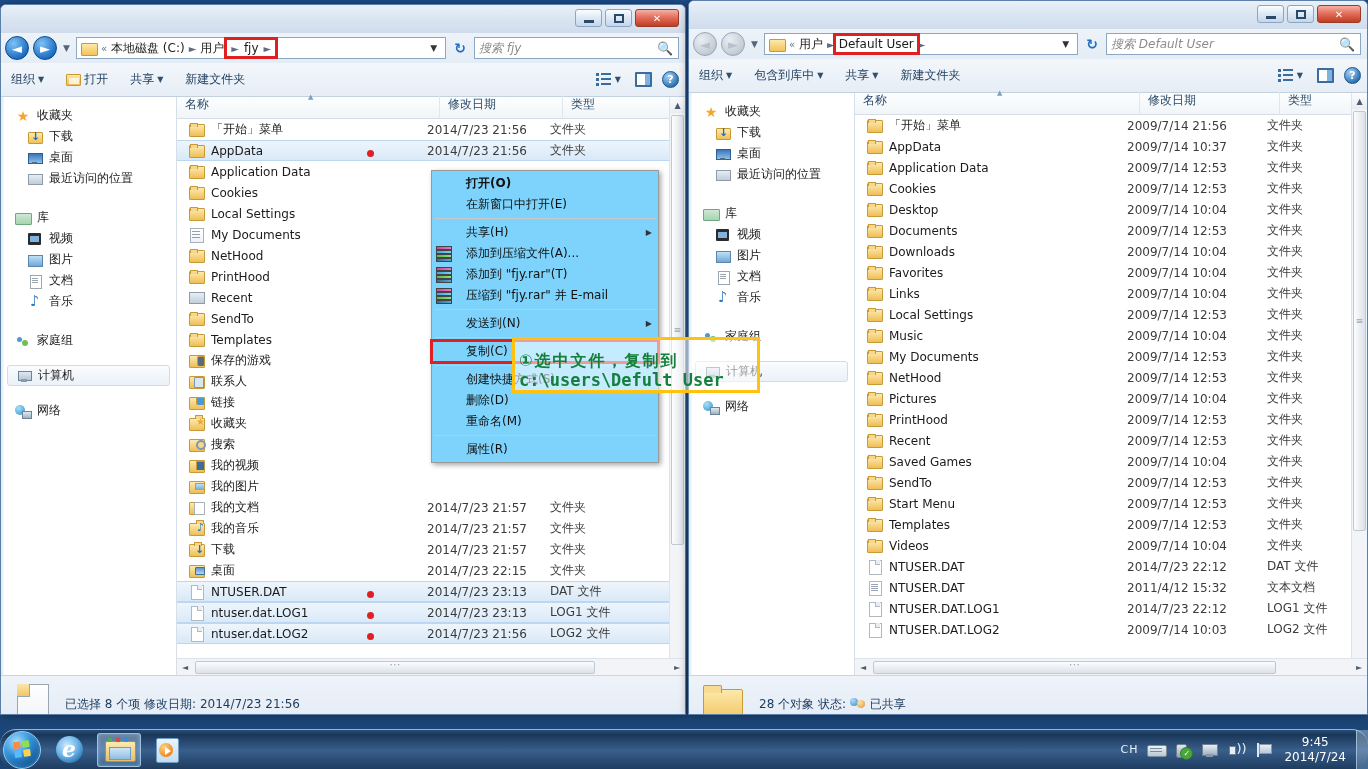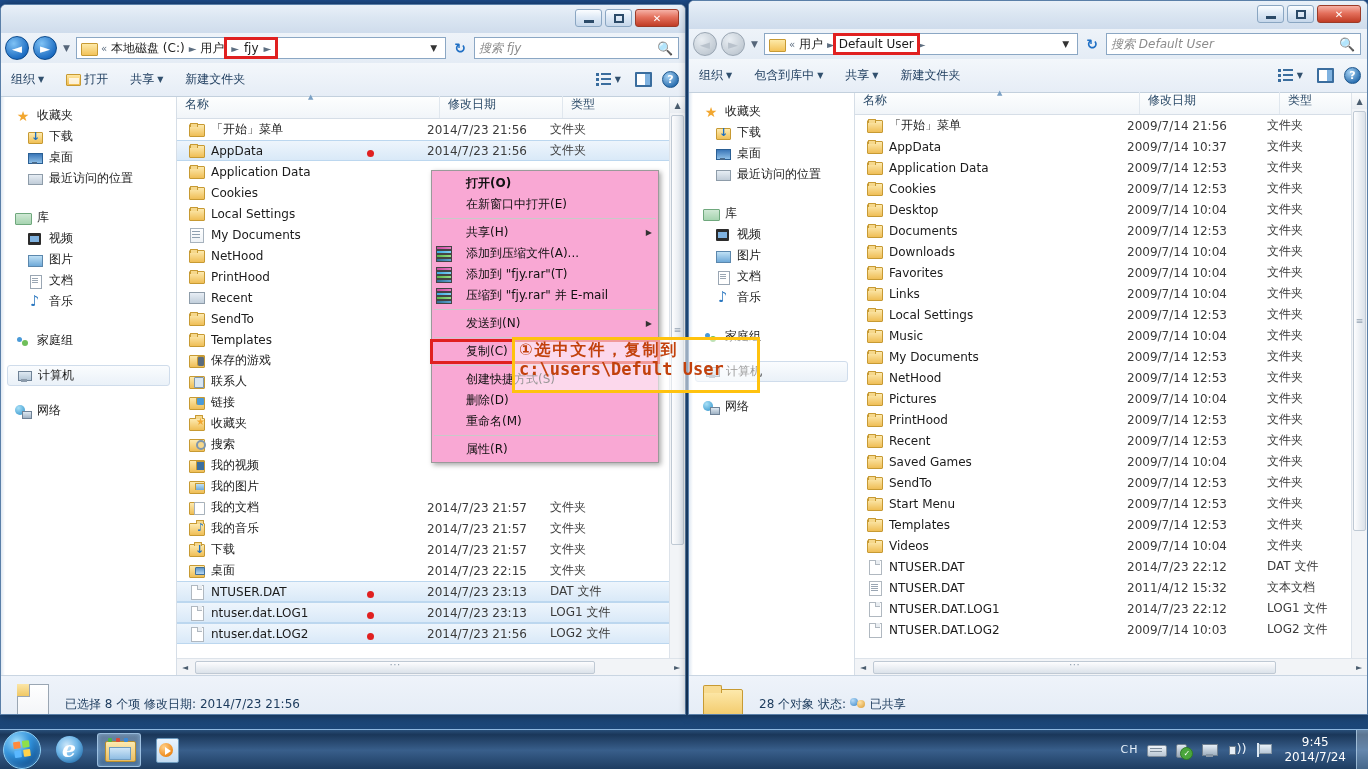--- a/index.html
+++ b/index.html
@@ -311,21 +311,21 @@
     background:#f8dc93;border:1px solid #c79a33;border-bottom:none;border-radius:2px 2px 0 0;}
   .share-ic { width:16px;height:14px;position:relative;display:inline-block;vertical-align:-2px;}
   .share-ic::before{content:'';position:absolute;left:0;top:2px;width:8px;height:8px;border-radius:50%;
     background:radial-gradient(circle at 35% 30%,#b8dcf7,#3a86c8);}
   .share-ic::after{content:'';position:absolute;left:7px;top:4px;width:8px;height:8px;border-radius:50%;
     background:radial-gradient(circle at 35% 30%,#ffe3a8,#d99b32);}
 
   
   .ctxmenu {
     position:absolute; z-index: 50;
-    background:#f9a8d4; border:1px solid #9a9a9a;
+    background:#7dd3fc; border:1px solid #9a9a9a;
     box-shadow: 2px 2px 5px rgba(0,0,0,.35);
     padding: 2px 0; font-size:12px; color:#111;
   }
   #ctx-left  { left: 430px; top: 165px; width: 228px; }
   .mi {
     display:flex; align-items:center; height:21px;
     padding: 0 6px 0 4px; gap:6px; white-space:nowrap; position:relative;
   }
   .mi .mtext { padding-left: 30px; }
   .mi.bold .mtext { font-weight: bold; }
@@ -338,36 +338,36 @@
   .rar-ic i:nth-child(3){top:8px;background:linear-gradient(90deg,#5ab84a,#95dd83);}
   .rar-ic i:nth-child(4){top:12px;background:linear-gradient(90deg,#2f6f96,#5ea6cf);}
   .mi-hl {
     outline: 3px solid #e02020; outline-offset: -1px; z-index: 3;
   }
   
   .annot {
     position:absolute; z-index: 70;
     border: 3px solid #ffc20e;
     background: rgba(255,255,255,0.55);
-    color: #c2410c; font-weight: bold;
+    color: #15803d; font-weight: bold;
     font-family: "DejaVu Sans Mono", "Liberation Mono", monospace;
     line-height: 1.15;
-    padding: 1px 4px;
+    padding: 12px 4px;
   }
   #annot1 { left: 512px; top: 337px; width: 248px; height: 56px; }
   .annot .l1 { font-size: 16px; letter-spacing: 2px; white-space:nowrap;
                font-family:"DejaVu Sans","Liberation Sans",sans-serif; }
   .annot .l2 { font-size: 17px; letter-spacing: 0px; white-space:nowrap; margin-top:1px;}
 
   
   .taskbar {
     position:absolute; left:0; bottom:0; width:1368px; height:40px;
     background: linear-gradient(180deg, rgba(40,78,120,.96) 0%, rgba(26,54,88,.97) 12%, rgba(58,96,140,.95) 52%, rgba(30,60,96,.97) 100%);
     border-top: 1px solid #8fb8e0;
-    display:flex; align-items:center;
+    display:flex; align-items:center;border-radius:16px;
   }
   .startorb {
     width:38px; height:38px; margin-left:3px; border-radius:50%;
     background: radial-gradient(circle at 35% 28%, #a9e4ff 0%, #2f8fd8 40%, #0f4d8c 75%, #0a3563 100%);
     border:1px solid #8fd0f5;
     display:flex;align-items:center;justify-content:center;
     box-shadow: 0 0 6px rgba(120,200,255,.6) inset;
     position:relative;
   }
   .orb-flag { width:17px;height:17px;position:relative;transform:rotate(-8deg);}

